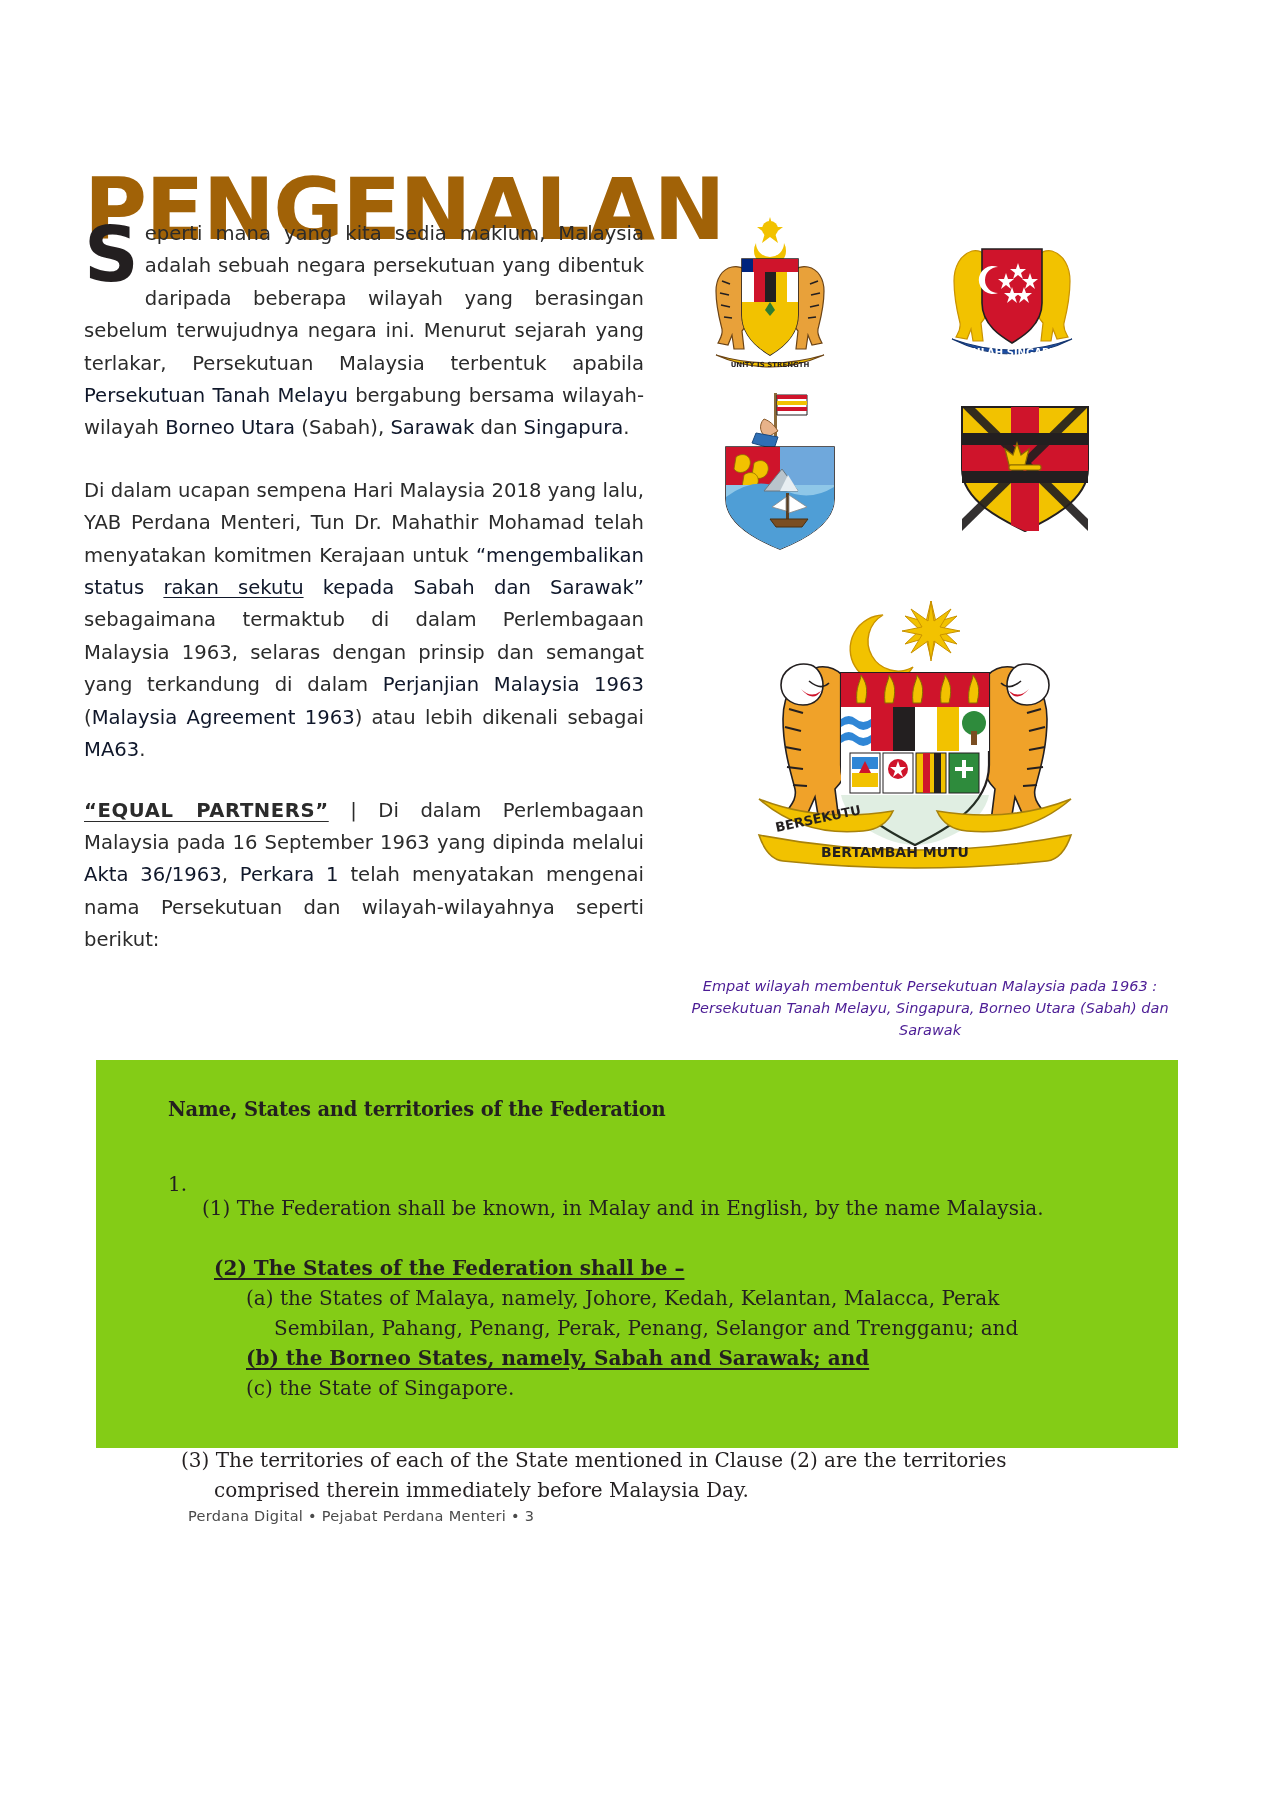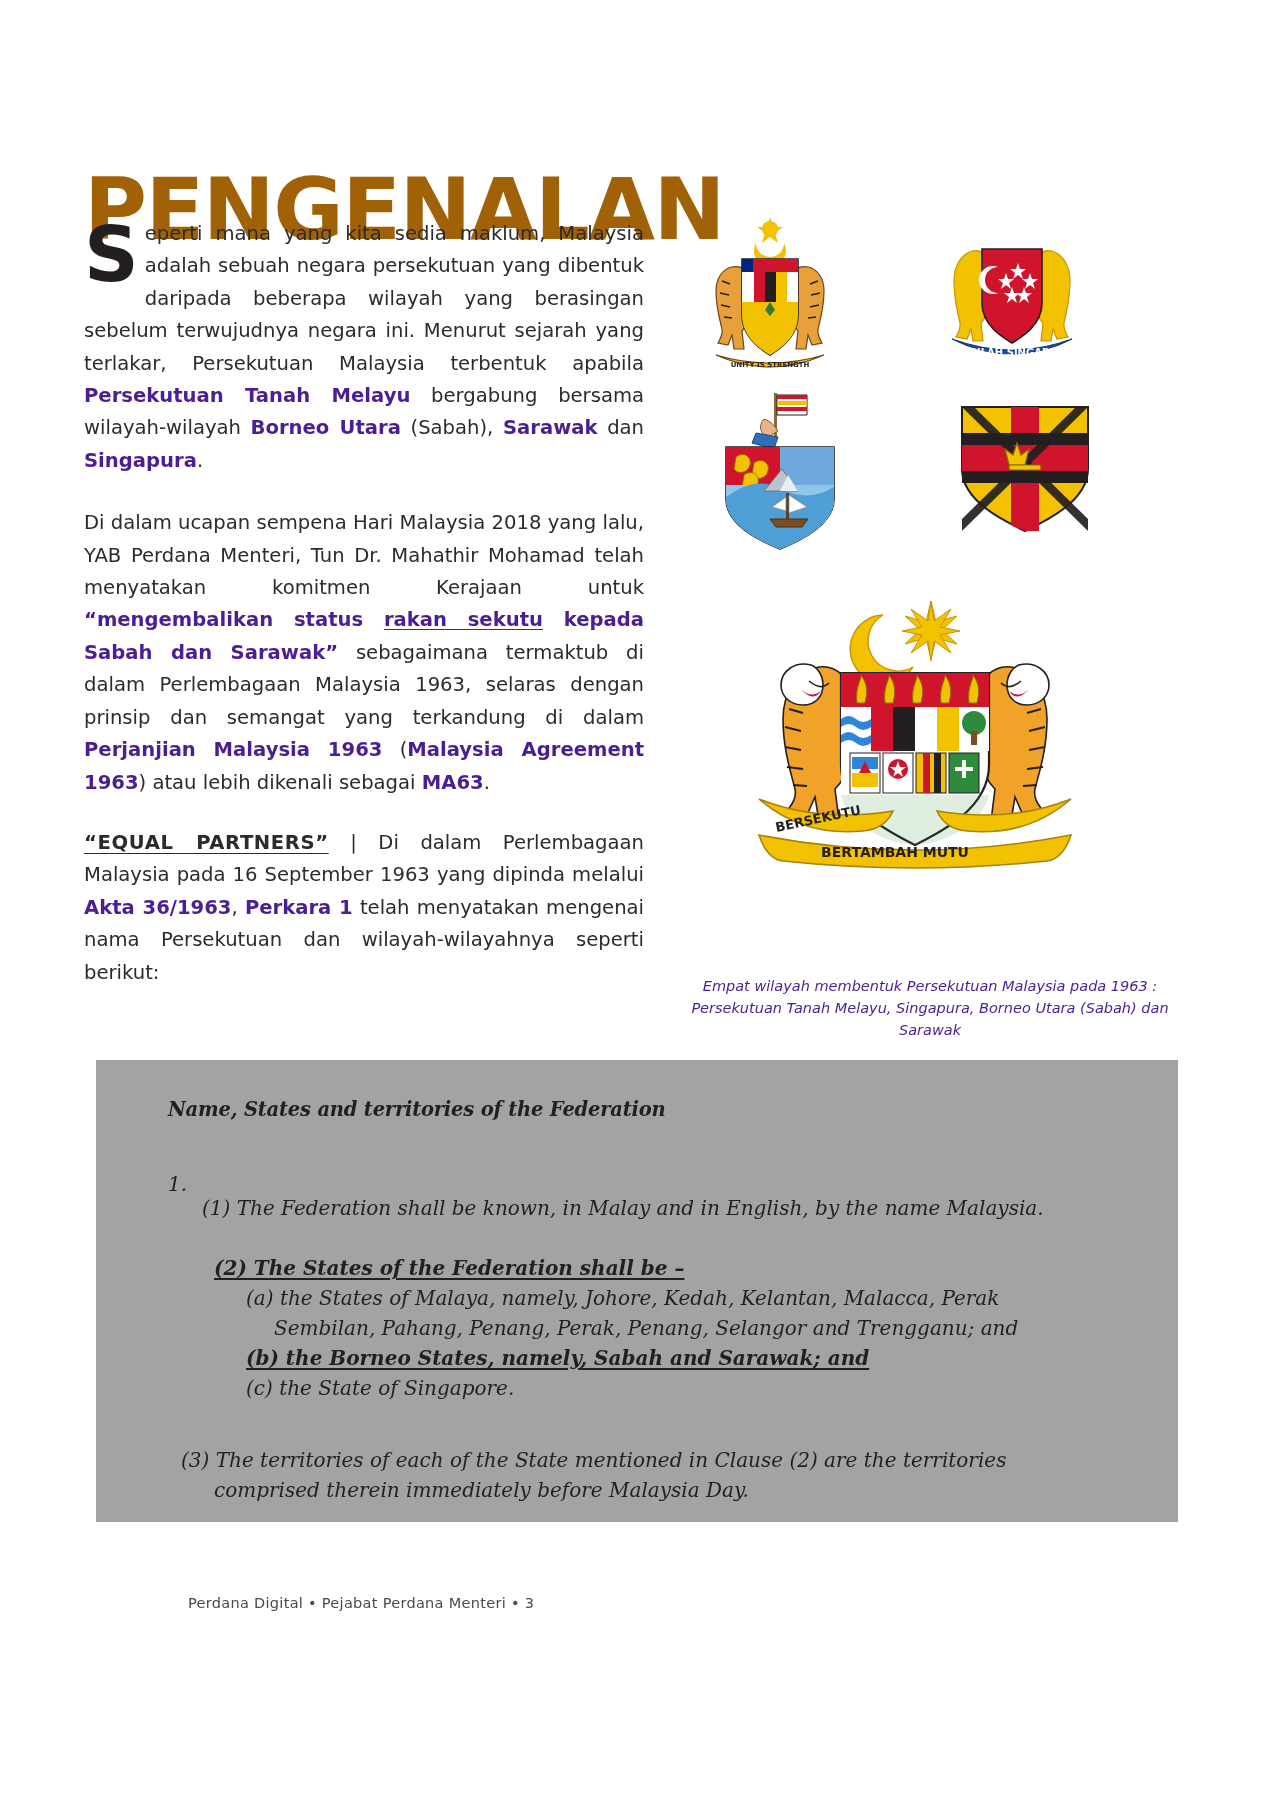--- a/index.html
+++ b/index.html
@@ -30,21 +30,21 @@
   }
   .para {
     font-family:"DejaVu Sans", sans-serif;
     font-size:19.6px;
     line-height:32.4px;
     text-align:justify;
     color:#2b2b2b;
     margin:0 0 28px 0;
     -webkit-hyphens:none; hyphens:none;
   }
-  .para b, .para strong { font-weight:700; color:#4c1d95; }
+  .para b, .para strong { font-weight:400; color:#0f172a; }
   .para u { text-decoration:underline; text-underline-offset:3px; }
   .dropcap {
     float:left;
     font-family:"DejaVu Sans", sans-serif;
     font-size:76px;
     font-weight:700;
     line-height:62px;
     padding:6px 6px 0 0;
     color:#231f20;
   }
@@ -62,23 +62,22 @@
     font-family:"DejaVu Sans", sans-serif;
     font-style:italic;
     font-size:14.5px;
     line-height:22px;
     color:#4c1d95;
   }
 
   
   #clause-box {
     position:absolute; left:96px; top:1060px;
-    width:1082px; height:462px;
-    background:#a3a3a3;
-    font-style:italic;
+    width:1082px; height:388px;
+    background:#84cc16;
   }
   .box-inner {
     padding:38px 46px 20px 46px;
     font-family:"DejaVu Serif", serif;
     color:#231f20;
   }
   #clause-heading {
     font-family:"DejaVu Serif", serif;
     font-weight:700;
     font-size:19.5px;
@@ -96,21 +95,21 @@
   .clause-body { flex:1 1 auto;margin-top:24px; }
   .indent-1 { margin-left:34px; }
   .indent-2 { margin-left:72px; }
   .indent-3 { margin-left:104px; }
   .u-bold { font-weight:700; text-decoration:underline; text-underline-offset:3px; }
   .sp-top { margin-top:30px; }
   .sp-top-lg { margin-top:42px;margin-left:39px; }
 
   
   #footer {
-    position:absolute; left:188px; top:1595px;
+    position:absolute; left:188px; top:1508px;
     font-family:"DejaVu Sans", sans-serif;
     font-size:14.5px;
     color:#4a4a4a;
     letter-spacing:0.3px;
   }
 </style>
 </head>
 <body>
 
 <div class="page">

